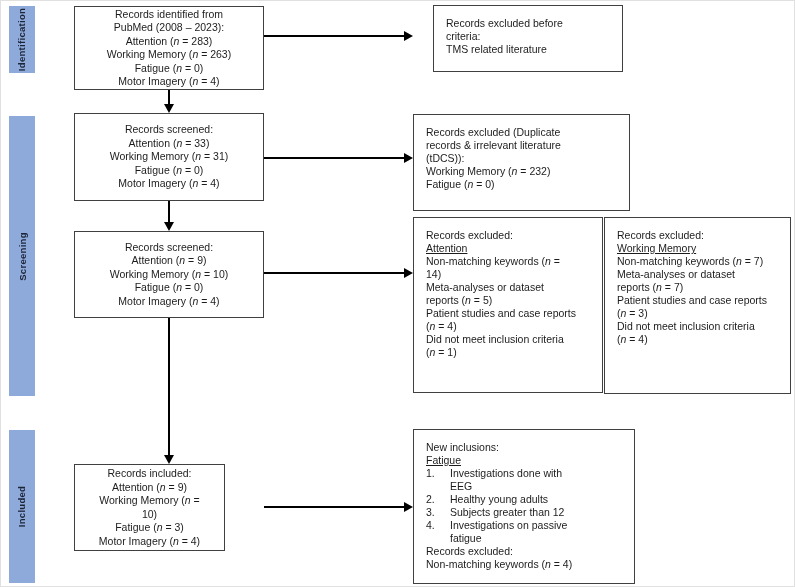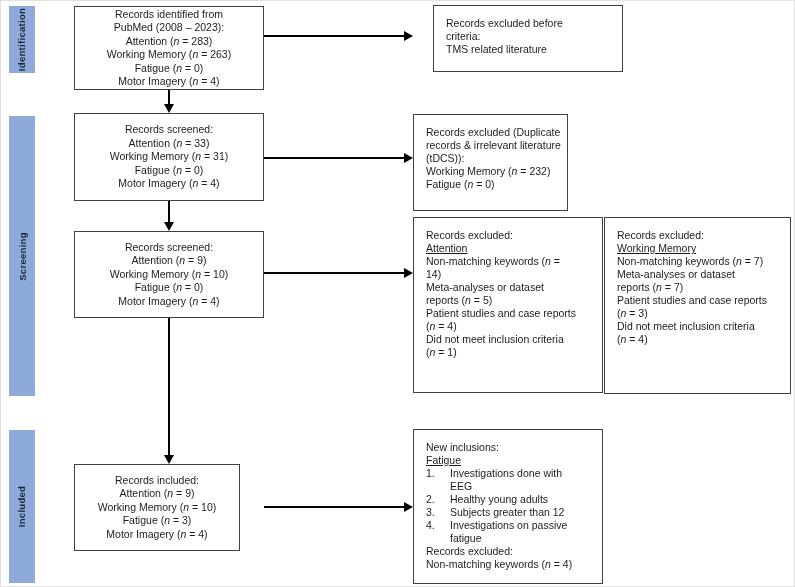--- a/index.html
+++ b/index.html
@@ -33,27 +33,27 @@
   .fbox.leftal { text-align:left; line-height:13px; padding:11px 6px 6px 12px; }
   .u { text-decoration:underline; }
   .numline { display:flex; }
   .num { flex:0 0 24px; }
   .ntxt { flex:1; }
   .indent { padding-left:24px; }
 
   #box-identified { left:73px; top:5px;   width:190px; height:84px; }
   #box-screened1  { left:73px; top:112px; width:190px; height:88px; }
   #box-screened2  { left:73px; top:230px; width:190px; height:87px; }
-  #box-included   { left:73px; top:463px; width:166px; height:87px; }
+  #box-included   { left:73px; top:463px; width:151px; height:87px; }
 
   #box-excl-before { left:432px; top:4px;   width:190px; height:67px; }
-  #box-excl-dup    { left:412px; top:113px; width:155px; height:97px; }
+  #box-excl-dup    { left:412px; top:113px; width:217px; height:97px; }
   #box-excl-att    { left:412px; top:216px; width:190px; height:176px; }
   #box-excl-wm     { left:603px; top:216px; width:187px; height:177px; }
-  #box-new-incl    { left:412px; top:428px; width:190px; height:155px; }
+  #box-new-incl    { left:412px; top:428px; width:222px; height:155px; }
 
   
   .vline { position:absolute; width:2px; background:#000; }
   .hline { position:absolute; height:2px; background:#000; }
   .head-down {
     position:absolute; width:0; height:0;
     border-left:5px solid transparent; border-right:5px solid transparent;
     border-top:9px solid #000;
   }
   .head-right {

